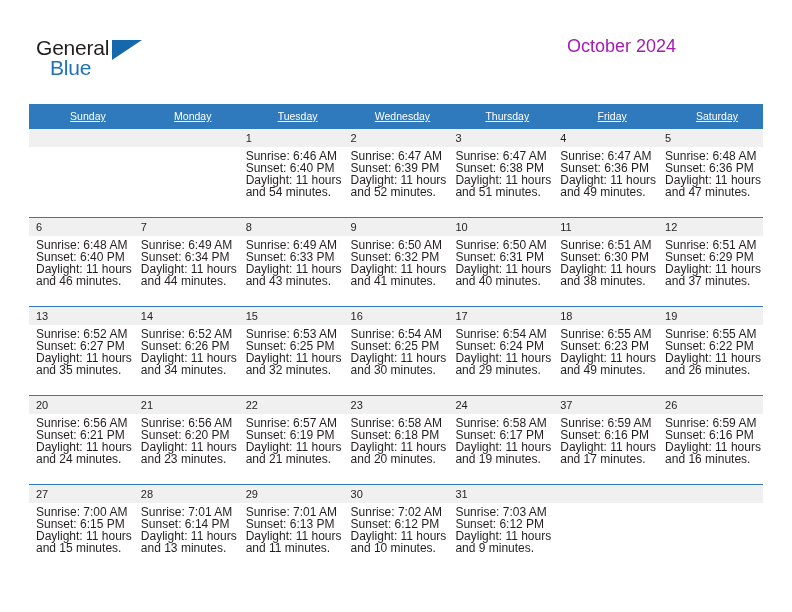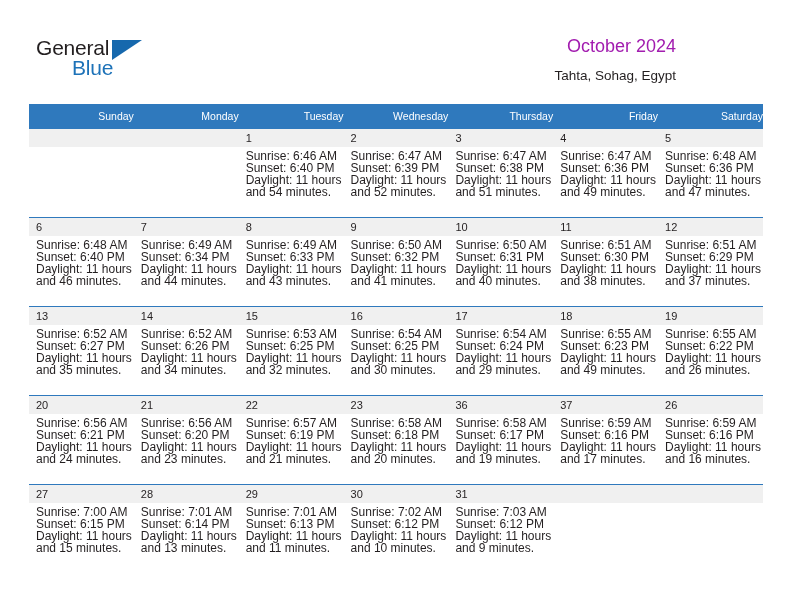--- a/index.html
+++ b/index.html
@@ -43,21 +43,21 @@
     position: absolute;
     left: 0;
     top: 0;
     font-size: 21px;
     letter-spacing: -0.2px;
     color: #231f20;
     font-family: "Liberation Sans", sans-serif;
   }
   .brand-blue {
     position: absolute;
-    left: 36px;
+    left: 14px;
     top: 20px;
     font-size: 21px;
     letter-spacing: -0.2px;
     color: #1d72b8;
     font-family: "Liberation Sans", sans-serif;
   }
   .brand-flag {
     position: absolute;
     left: 76px;
     top: 4px;
@@ -97,24 +97,25 @@
     width: 734px;
     border-collapse: collapse;
     table-layout: fixed;
   }
 
   .calendar th {
     background: #2f79bd;
     color: #ffffff;
     font-size: 10.5px;
     font-weight: normal;
-    text-align: right;
+    text-align: center;
     padding: 6px 0 6px 13px;
     height: 10px;
     border: none;
+    text-decoration: underline;
   }
 
   .calendar td {
     vertical-align: top;
     padding: 0;
     border: none;
     width: 104.85px;
   }
 
   .week-row > td {
@@ -155,21 +156,20 @@
   <div class="header">
 
     <div class="brand">
       <span class="brand-general">General</span>
       <span class="brand-flag"></span>
       <span class="brand-blue">Blue</span>
     </div>
 
     <div class="titleblock">
       <div class="cal-title">October 2024</div>
-      <div class="cal-subtitle">Tahta, Sohag, Egypt</div>
     </div>
 
   </div>
 
   <table class="calendar">
     <thead>
       <tr>
         <th>Sunday</th>
         <th>Monday</th>
         <th>Tuesday</th>
@@ -461,21 +461,21 @@
               <div class="details">
                 <div>Sunrise: 6:58 AM</div>
                 <div>Sunset: 6:18 PM</div>
                 <div>Daylight: 11 hours</div>
                 <div>and 20 minutes.</div>
               </div>
             </div>
           </td>
         <td>
             <div class="cell">
-              <div class="daynum">36</div>
+              <div class="daynum">24</div>
               <div class="details">
                 <div>Sunrise: 6:58 AM</div>
                 <div>Sunset: 6:17 PM</div>
                 <div>Daylight: 11 hours</div>
                 <div>and 19 minutes.</div>
               </div>
             </div>
           </td>
         <td>
             <div class="cell">

